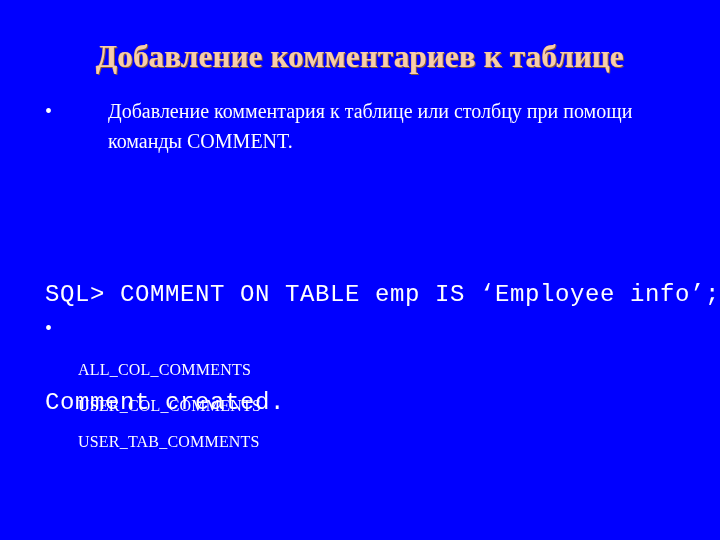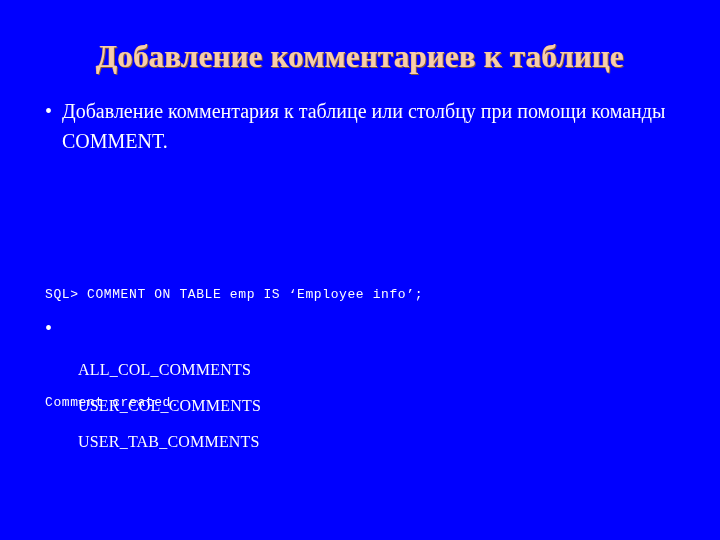--- a/index.html
+++ b/index.html
@@ -58,28 +58,29 @@
     left: 45px;
     top: 0;
     width: 14px;
     color: #ffffff;
     font-size: 20px;
     line-height: 30px;
   }
   .bullet-text {
     display: block;
     color: #ffffff;
+    margin-left: 46px;
   }
   .code-block {
     position: absolute;
     top: 205px;
     left: 45px;
     width: 670px;
     font-family: "Liberation Mono", "DejaVu Sans Mono", monospace;
-    font-size: 13px;
+    font-size: 24px;
     line-height: 36px;
     color: #ffffff;
     letter-spacing: 0.6px;
     white-space: pre;
   }
   .code-line {
     display: block;
     color: #ffffff;
   }
   .second-bullet {

